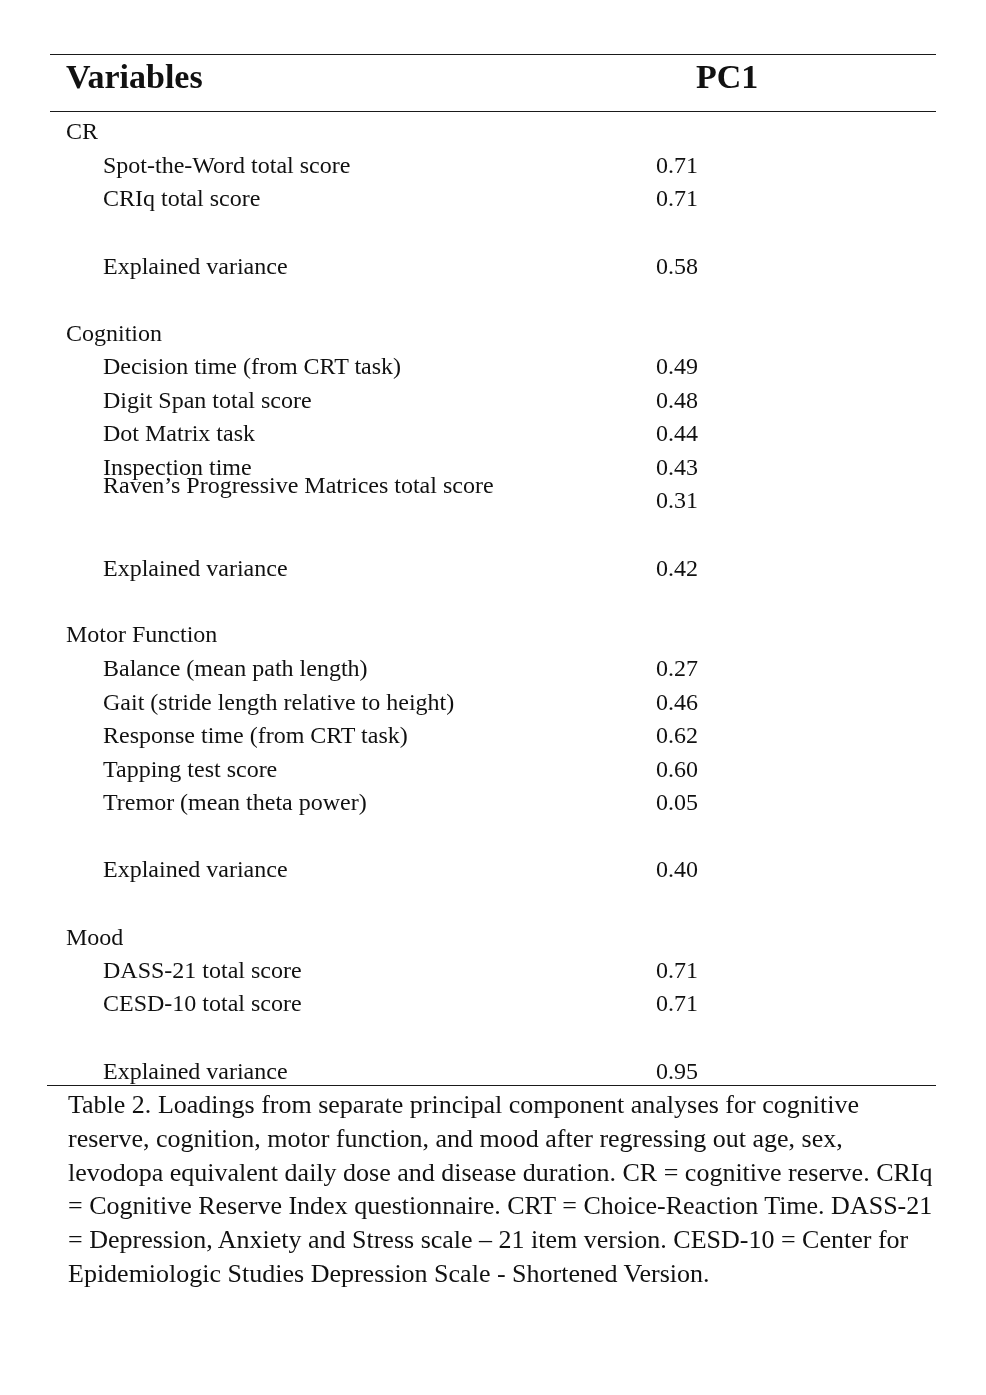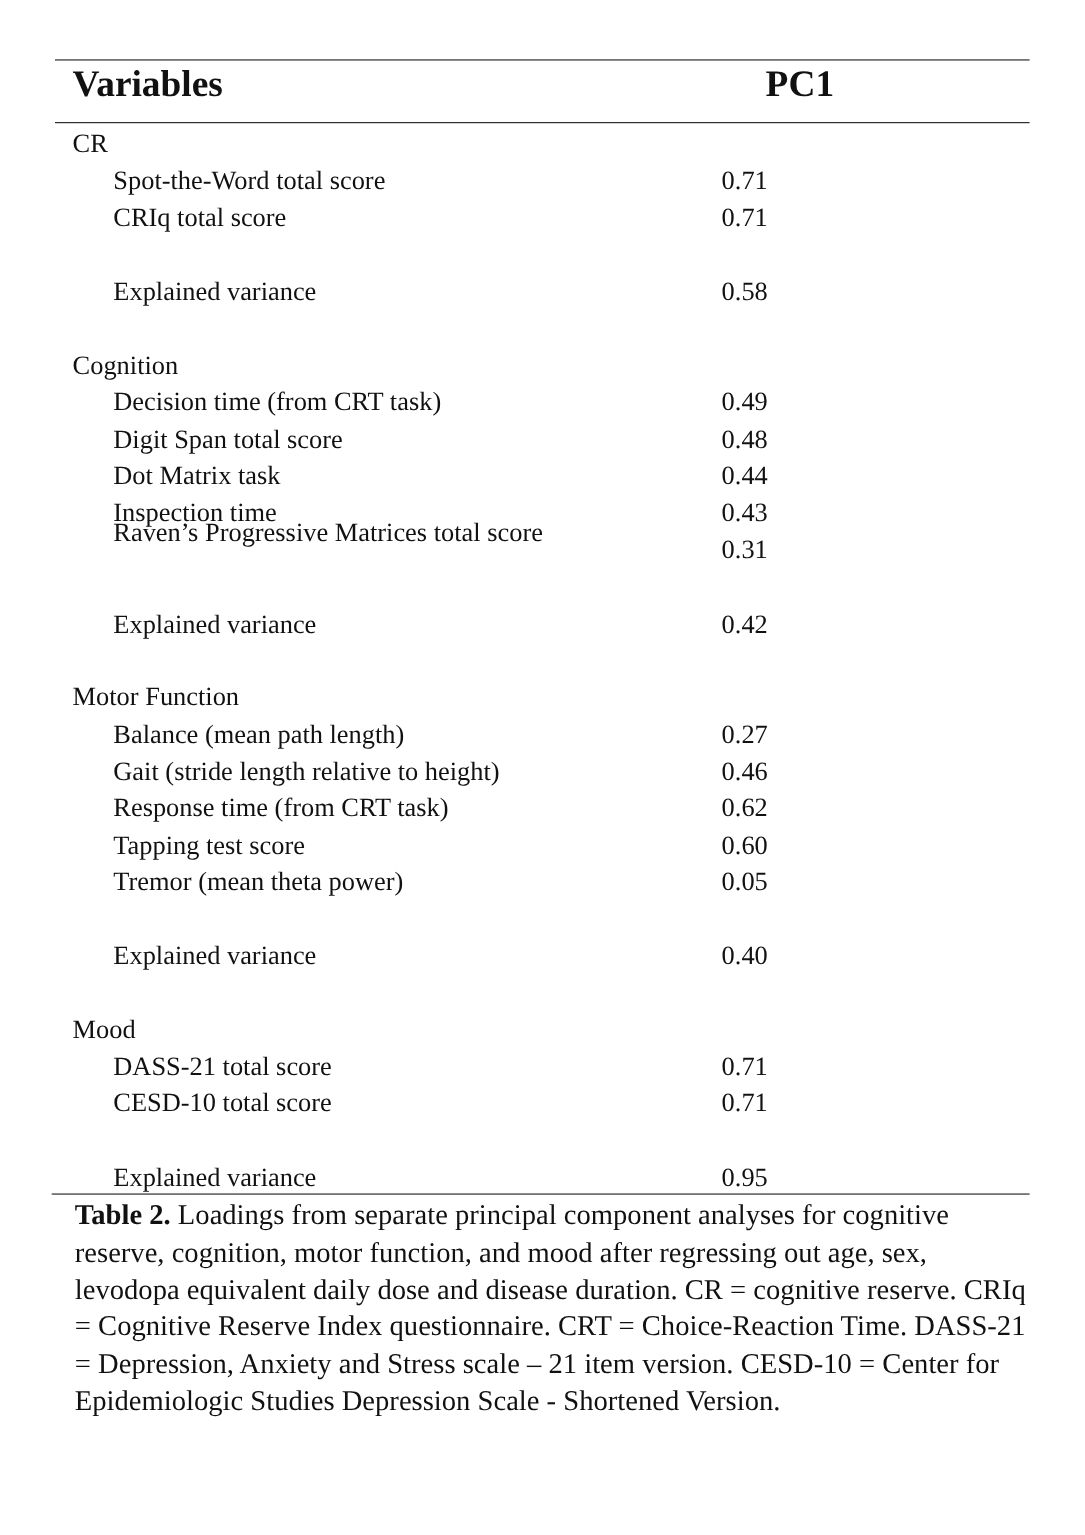--- a/index.html
+++ b/index.html
@@ -47,21 +47,21 @@
     .item-value { left: 656px; }
 
     .caption {
       position: absolute;
       top: 1088px;
       left: 68px;
       width: 870px;
       font-size: 26px;
       line-height: 33.8px;
     }
-    .caption .cap-title { font-weight: bold; }
+    .caption .cap-title { font-weight: normal; }
   </style>
 </head>
 <body>
 
 <div class="rule rule-top"></div>
 
 <div class="header-row">
   <span class="col-var">Variables</span>
   <span class="col-pc1">PC1</span>
 </div>

